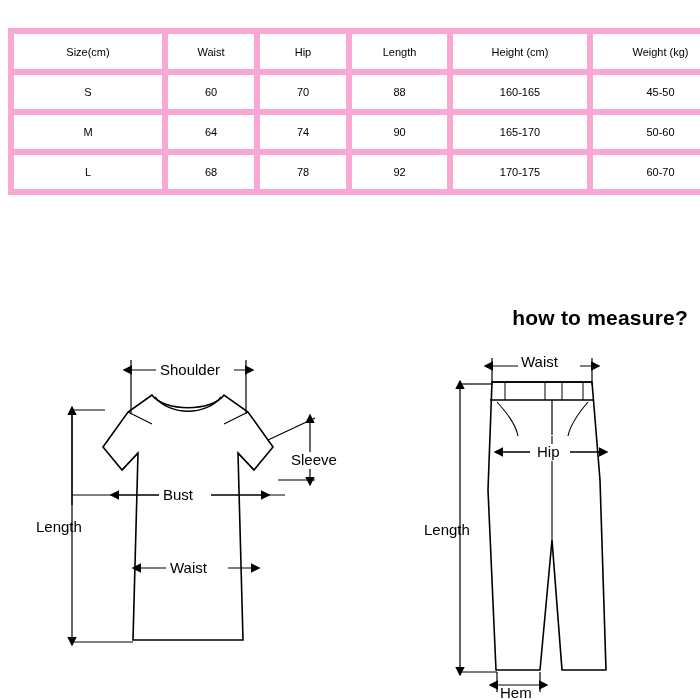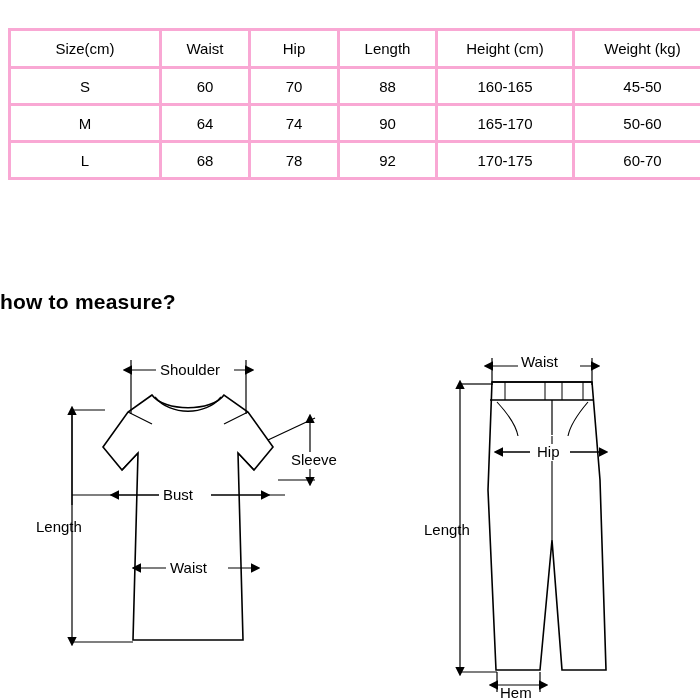--- a/index.html
+++ b/index.html
@@ -27,47 +27,47 @@
     top: 28px;
     width: 684px;
   }
   table.size-table {
     border-collapse: collapse;
     width: 684px;
     table-layout: fixed;
   }
   table.size-table th,
   table.size-table td {
-    border: 3px solid #f9a8d4;
+    border: 6px solid #f9a8d4;
     text-align: center;
     vertical-align: middle;
-    font-size: 15px;
+    font-size: 11px;
     font-weight: normal;
     height: 34px;
     padding: 0;
     color: #000;
     font-family: "Liberation Sans", sans-serif;
   }
   table.size-table tr:first-child th {
     height: 35px;
   }
   .col-size   { width: 148px; }
   .col-waist  { width: 86px; }
   .col-hip    { width: 86px; }
   .col-length { width: 95px; }
   .col-height { width: 134px; }
   .col-weight { width: 135px; }
 
   
   .measure-title {
     position: absolute;
-    top: 290px;
+    top: 306px;
     left: 0;
     width: 688px;
-    text-align: left;
+    text-align: right;
     font-size: 21px;
     font-weight: bold;
     letter-spacing: 0.2px;
     font-family: "Liberation Sans", sans-serif;
   }
 
   
   .diagram {
     position: absolute;
     top: 340px;

